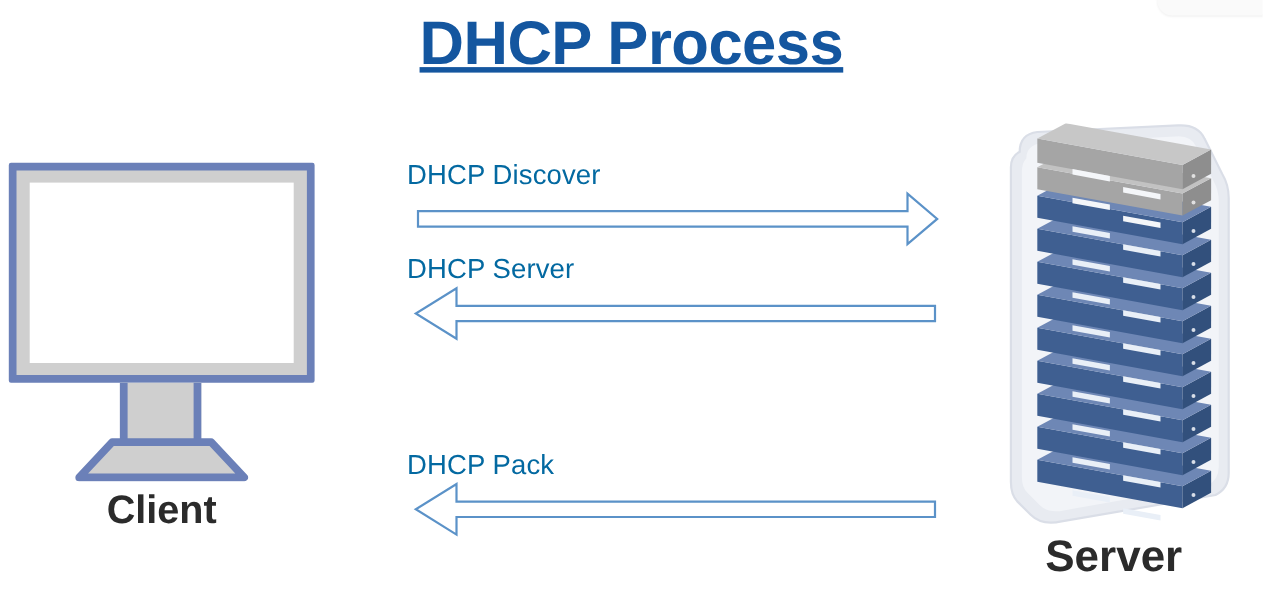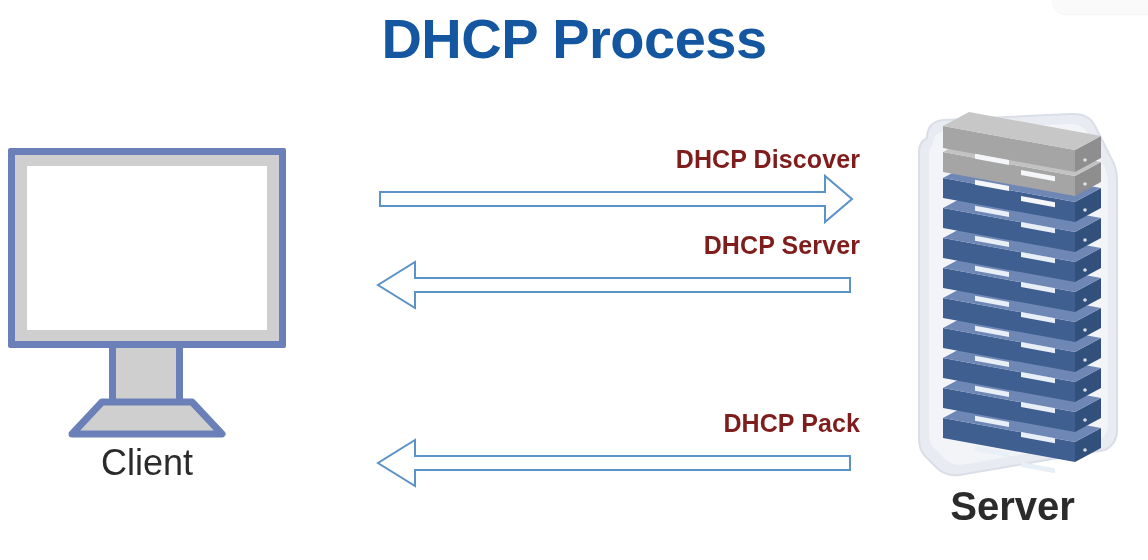--- a/index.html
+++ b/index.html
@@ -35,20 +35,21 @@
     position: absolute;
     left: 0;
     top: 8px;
     width: 1148px;
     text-align: center;
     font-size: 56px;
     font-weight: bold;
     color: #14569F;
     letter-spacing: -0.5px;
     line-height: 1.1;
+    text-decoration: underline;
   }
 
   
   .client-group {
     position: absolute;
     left: 8px;
     top: 148px;
     width: 290px;
     height: 300px;
   }
@@ -89,21 +90,21 @@
     width: 158px;
     height: 40px;
   }
   .client-label {
     position: absolute;
     left: 0;
     top: 294px;
     width: 278px;
     text-align: center;
     font-size: 36px;
-    font-weight: normal;
+    font-weight: bold;
     color: #2B2B2B;
   }
 
   
   .server-group {
     position: absolute;
     left: 905px;
     top: 112px;
     width: 230px;
     height: 440px;
@@ -124,24 +125,24 @@
     position: absolute;
     left: 370px;
     width: 490px;
     height: 80px;
   }
   .arrow-label {
     position: absolute;
     left: 0;
     top: 0;
     width: 490px;
-    text-align: right;
+    text-align: left;
     font-size: 25px;
-    font-weight: bold;
-    color: #7f1d1d;
+    font-weight: normal;
+    color: #0369a1;
     letter-spacing: 0.1px;
   }
   .arrow-svg {
     position: absolute;
     left: 0;
     top: 28px;
   }
 </style>
 </head>
 <body>

